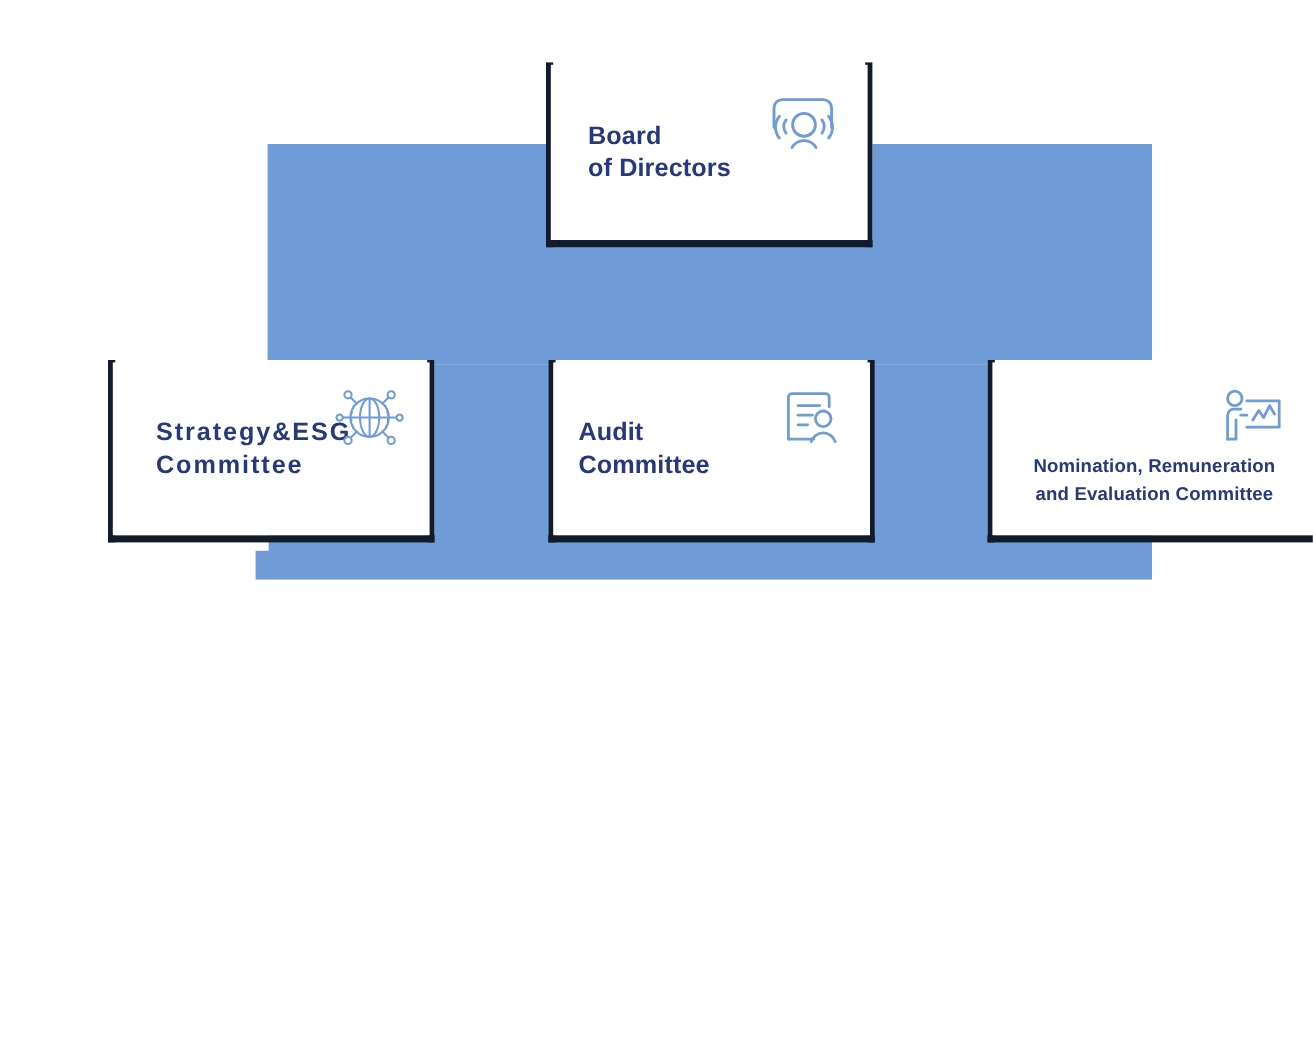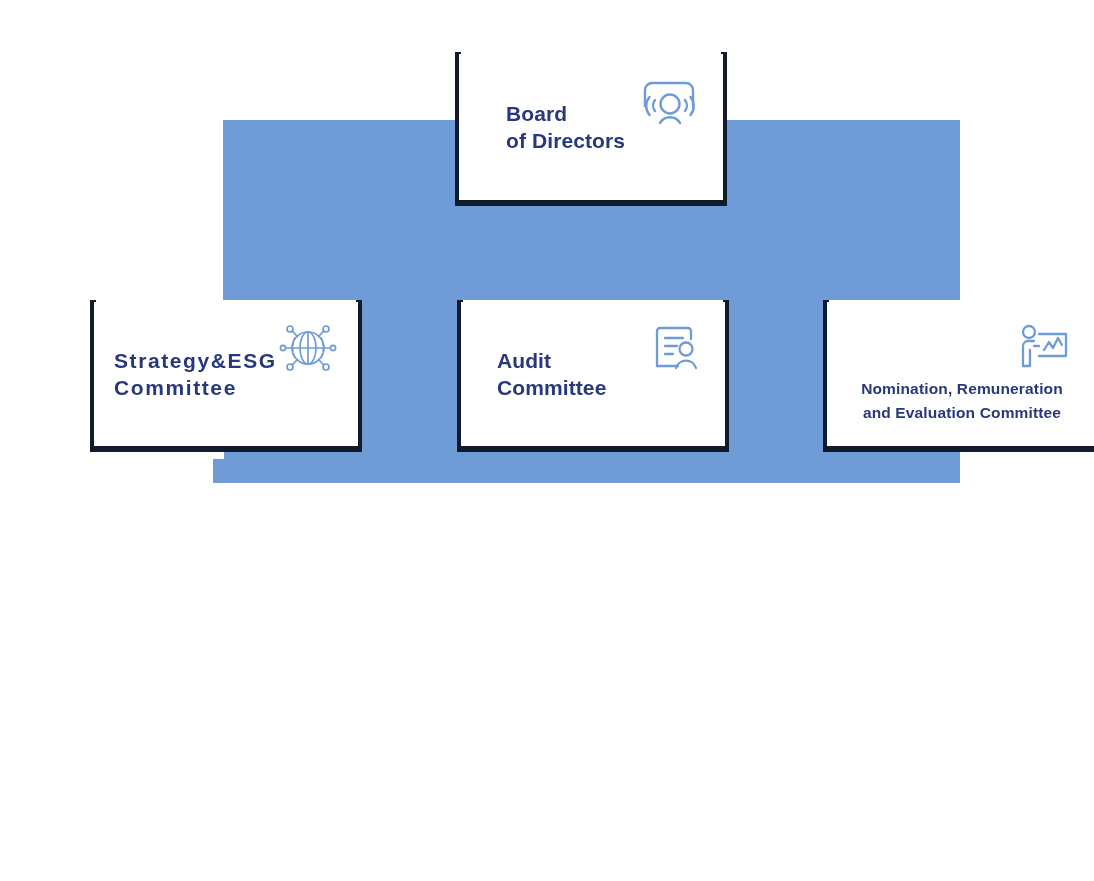--- a/index.html
+++ b/index.html
@@ -122,42 +122,42 @@
 
   <div class="riser" style="left:592px; top:196px; height:14px;"></div>
   <div class="riser" style="left:592px; top:292px; height:14px;"></div>
   <div class="riser" style="left:224px; top:440px; height:24px;"></div>
 
   <div class="card" id="card-board">
     <div class="edge edge-left" style="left:0px;   top:0px;  height:154px;"></div>
     <div class="edge edge-right" style="left:266px; top:0px;  height:154px;"></div>
     <div class="edge edge-bottom" style="left:0px;   top:148px; width:272px;"></div>
     <div class="card-body" style="left:4px; top:2px; width:264px; height:146px;">
-      <div class="card-label label-lg" style="margin-left:47px;">Board
+      <div class="card-label label-lg" style="margin-left:31px;">Board
 of Directors</div>
     </div>
     <div class="card-icon" style="left:185px; top:24px;">
       <svg width="58" height="56" viewBox="0 0 58 56" fill="none" stroke="#6f9bd6" stroke-width="2.4" stroke-linecap="round" stroke-linejoin="round">
         <path d="M5 30 V14 a7 7 0 0 1 7-7 h34 a7 7 0 0 1 7 7 V30"></path>
         <circle cx="30" cy="28" r="9.5"></circle>
         <path d="M20 47 a11.5 11.5 0 0 1 20 0"></path>
         <path d="M15 24 a9 9 0 0 0 0 11"></path>
         <path d="M9.5 21 a14 14 0 0 0 0 18"></path>
         <path d="M45 24 a9 9 0 0 1 0 11"></path>
         <path d="M50.5 21 a14 14 0 0 1 0 18"></path>
       </svg>
     </div>
   </div>
 
   <div class="card" id="card-strategy">
     <div class="edge edge-left" style="left:0px;   top:0px;  height:152px;"></div>
     <div class="edge edge-right" style="left:266px; top:0px;  height:152px;"></div>
     <div class="edge edge-bottom" style="left:0px;   top:146px; width:272px;"></div>
     <div class="card-body" style="left:4px; top:2px; width:264px; height:144px;">
-      <div class="card-label label-spaced" style="margin-left:20px;">Strategy&amp;ESG
+      <div class="card-label label-spaced" style="margin-left:36px;">Strategy&amp;ESG
 Committee</div>
     </div>
     <div class="card-icon" style="left:188px; top:18px;">
       <svg width="60" height="60" viewBox="0 0 60 60" fill="none" stroke="#6f9bd6" stroke-width="1.7" stroke-linecap="round" stroke-linejoin="round">
         <circle cx="30" cy="30" r="16"></circle>
         <ellipse cx="30" cy="30" rx="8" ry="16"></ellipse>
         <path d="M14 30 H46"></path>
         <path d="M30 14 V46"></path>
         <path d="M17 20 a22 22 0 0 0 0 20" stroke-dasharray="2.5 3"></path>
         <path d="M43 20 a22 22 0 0 1 0 20" stroke-dasharray="2.5 3"></path>
@@ -175,21 +175,21 @@
         <path d="M52.4 30 H46"></path>
       </svg>
     </div>
   </div>
 
   <div class="card" id="card-audit">
     <div class="edge edge-left" style="left:0px;   top:0px;  height:152px;"></div>
     <div class="edge edge-right" style="left:266px; top:0px;  height:152px;"></div>
     <div class="edge edge-bottom" style="left:0px;   top:146px; width:272px;"></div>
     <div class="card-body" style="left:4px; top:2px; width:264px; height:144px;">
-      <div class="card-label label-lg" style="margin-left:36px;">Audit
+      <div class="card-label label-lg" style="margin-left:21px;">Audit
 Committee</div>
     </div>
     <div class="card-icon" style="left:192px; top:22px;">
       <svg width="54" height="54" viewBox="0 0 54 54" fill="none" stroke="#6f9bd6" stroke-width="2.3" stroke-linecap="round" stroke-linejoin="round">
         <path d="M8 44 V9 a3 3 0 0 1 3-3 h28 a3 3 0 0 1 3 3 v8"></path>
         <path d="M8 44 h21"></path>
         <path d="M16 16 H34"></path>
         <path d="M16 24 H28"></path>
         <path d="M16 32 H24"></path>
         <circle cx="37" cy="27" r="6.5"></circle>

